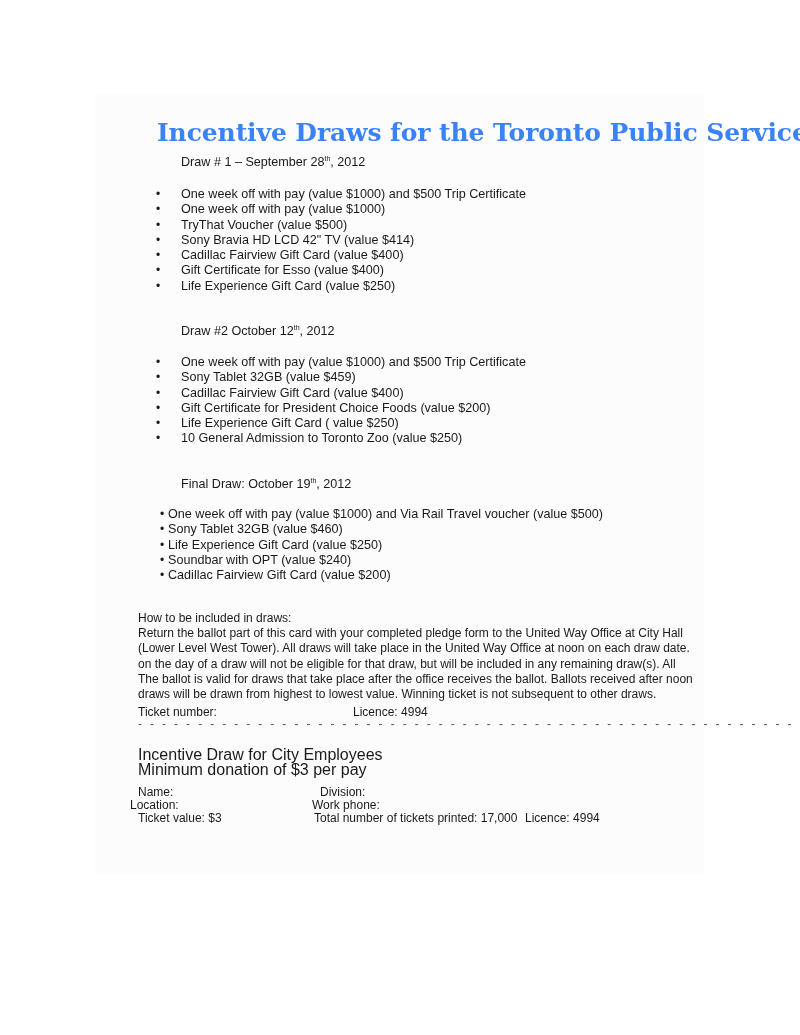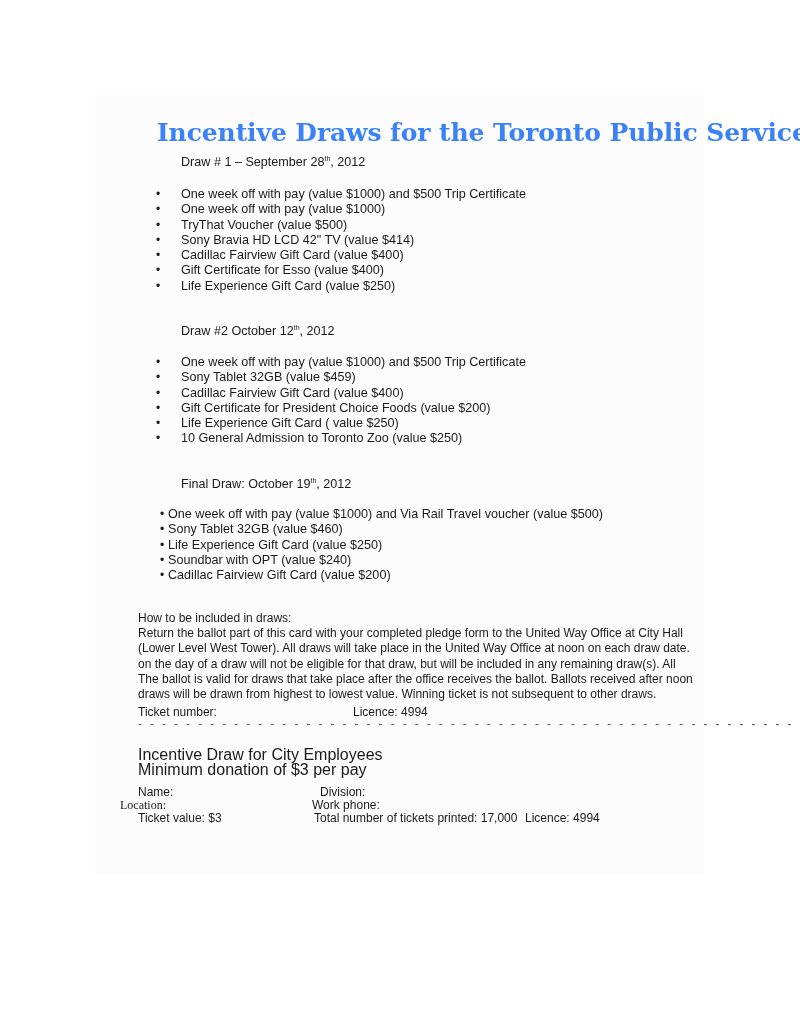--- a/index.html
+++ b/index.html
@@ -169,19 +169,19 @@
 <div class="ticket-row" style="left:353px;">Licence:  4994</div>
 
 <div class="dashes">- - - - - - - - - - - - - - - - - - - - - - - - - - - - - - - - - - - - - - - - - - - - - - - - - - - - - - - - - - - - - - -</div>
 
 <div class="employee">
   <p>Incentive Draw for City Employees</p>
   <p>Minimum donation of $3 per pay</p>
 </div>
 
 <div class="form-field" style="left:138px; top:785px;">Name:</div>
-<div class="form-field" style="left:120px; top:798px;font-family:Liberation Serif, serif;">Location:</div>
+<div class="form-field" style="left:130px; top:798px;">Location:</div>
 <div class="form-field" style="left:138px; top:811px;">Ticket value: $3</div>
 
 <div class="form-field" style="left:320px; top:785px;">Division:</div>
 <div class="form-field" style="left:312px; top:798px;">Work phone:</div>
 <div class="form-field" style="left:314px; top:811px;">Total number of tickets printed: 17,000</div>
 <div class="form-field" style="left:525px; top:811px;">Licence:  4994</div>
 
 </body></html>

